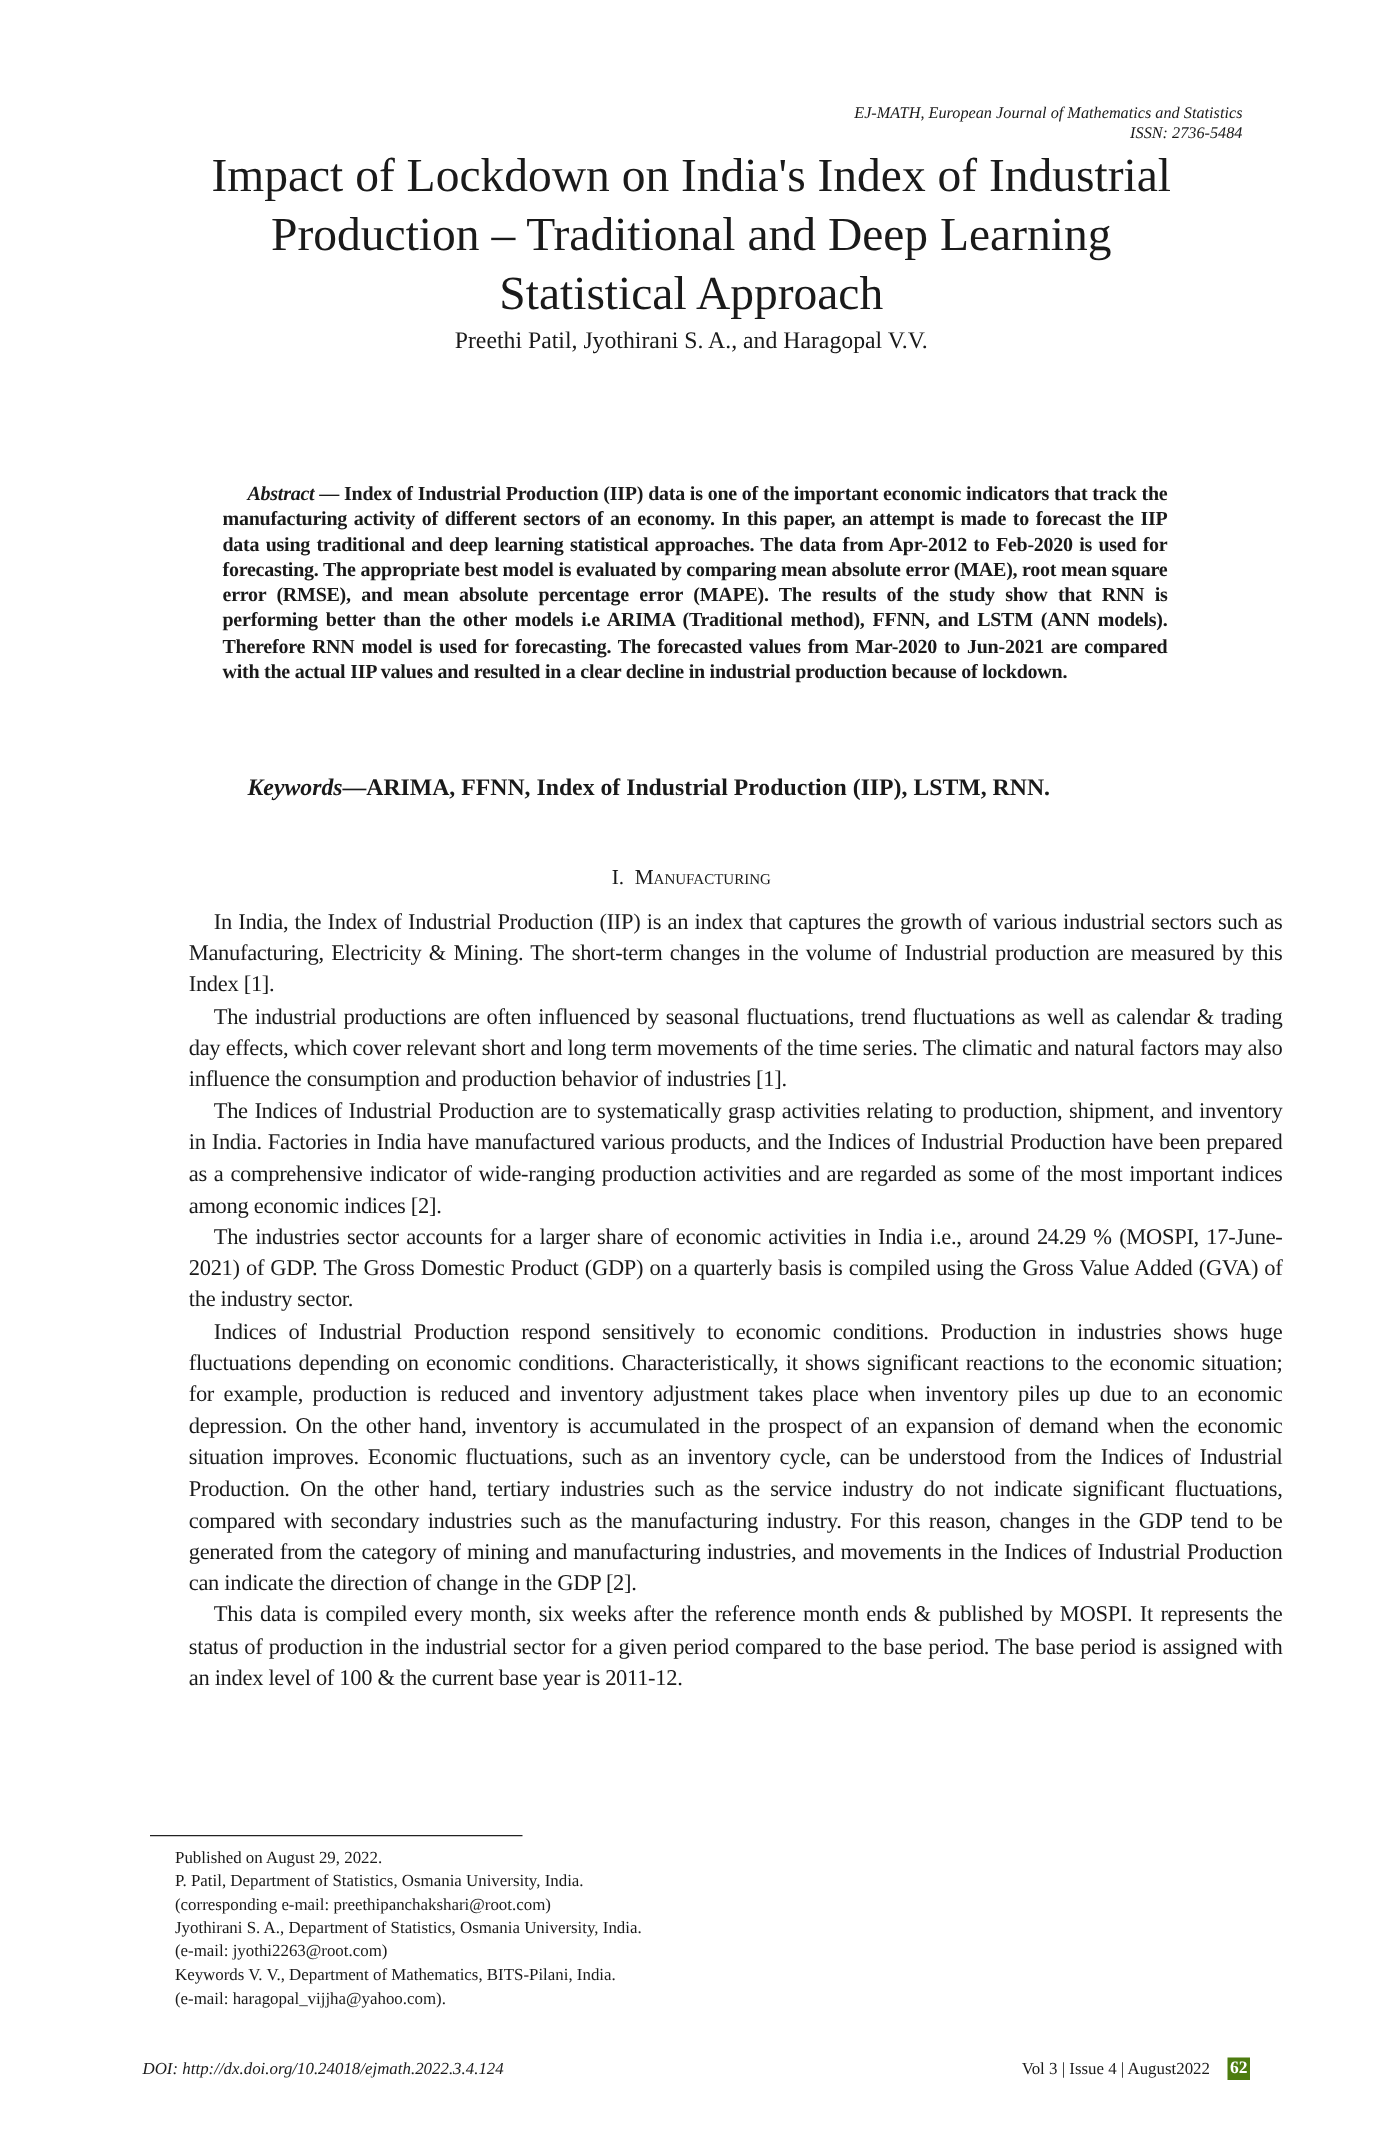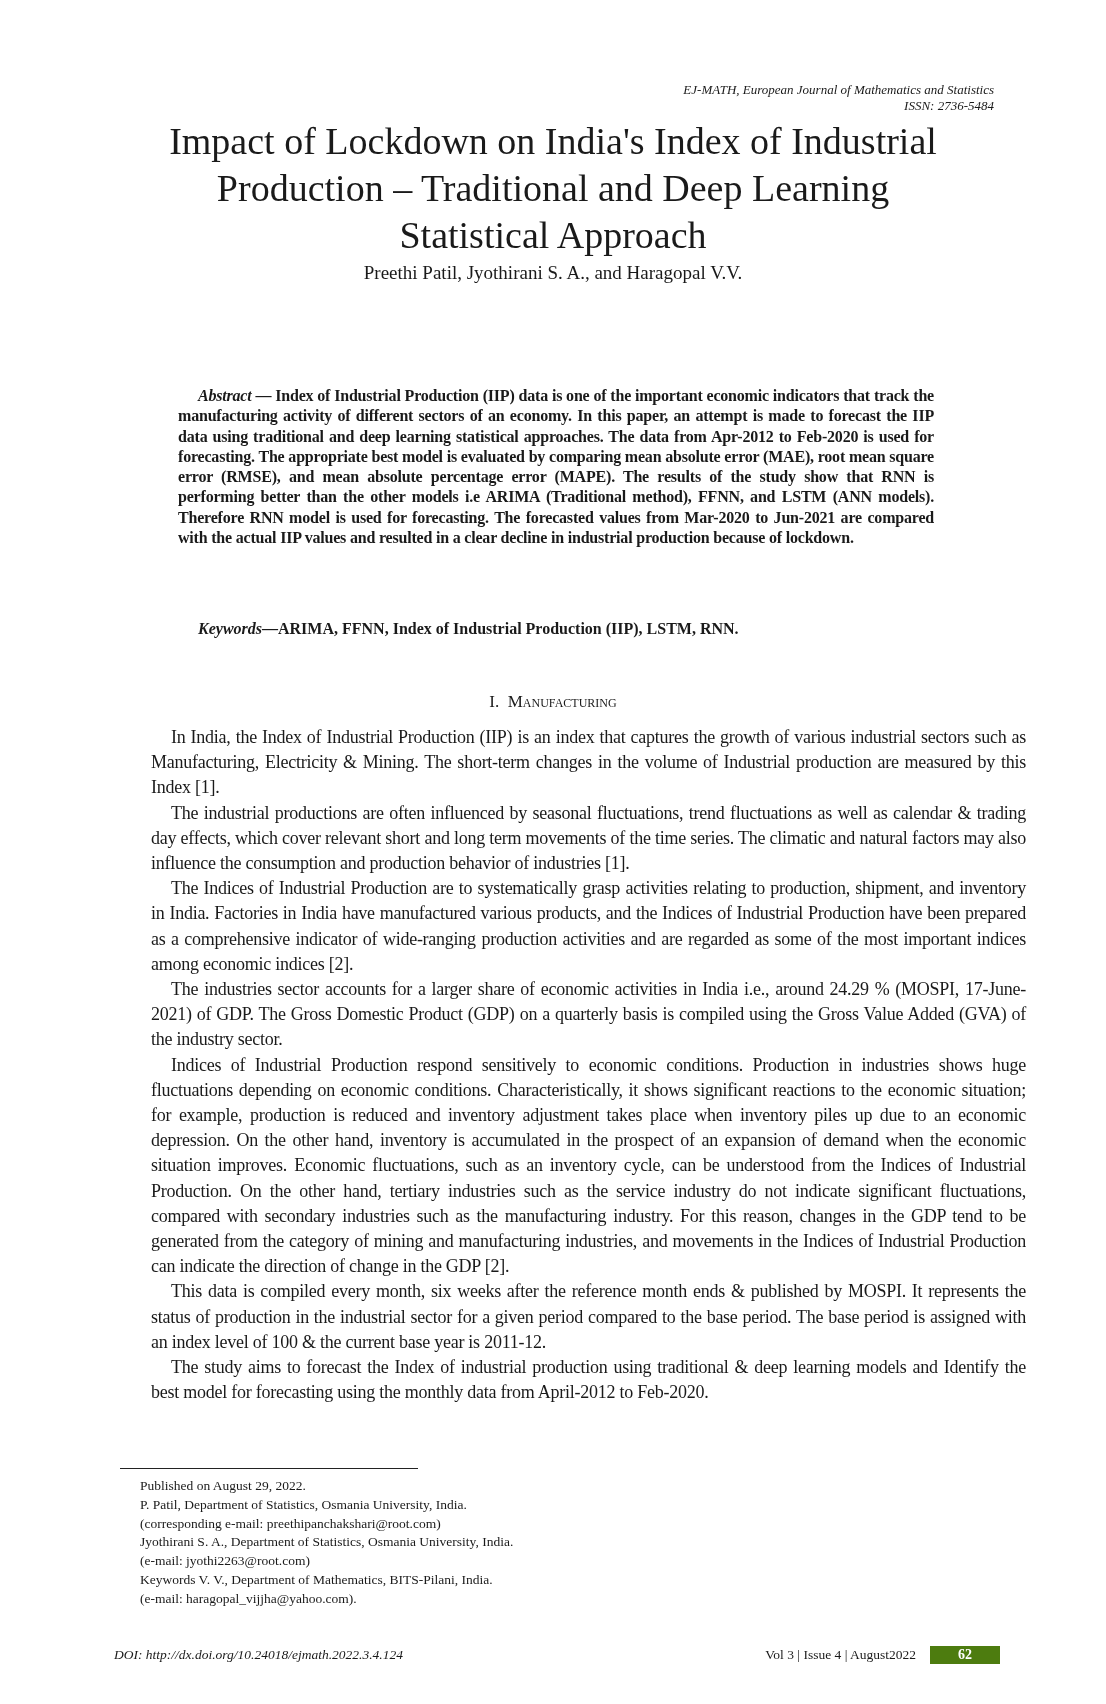--- a/index.html
+++ b/index.html
@@ -2,33 +2,33 @@
 <html><head>
 <meta charset="utf-8">
 <style>
   html, body { margin: 0; padding: 0; background: #ffffff; }
   body { width: 1106px; height: 1704px; position: relative; font-family: "Liberation Serif", serif; color: #1a1a1a; overflow: hidden; }
   .header { position: absolute; right: 112px; top: 44px; text-align: right; font-style: italic; font-size: 13px; line-height: 16px; margin-top: 38px; }
   .title { position: absolute; left: 0; right: 0; top: 118px; text-align: center; font-size: 38px; line-height: 47px; padding: 0 150px; }
   .authors { position: absolute; left: 0; right: 0; top: 262px; text-align: center; font-size: 19px; }
   .abstract { position: absolute; left: 178px; width: 756px; top: 386px; font-weight: bold; font-size: 16px; line-height: 20.3px; text-align: justify; text-indent: 20px; font-family: "Liberation Serif", serif; letter-spacing: -0.2px; }
   .abstract em { font-style: italic; }
-  .keywords { position: absolute; left: 198px; top: 620px; font-weight: bold; font-size: 16px; }
+  .keywords { position: absolute; left: 198px; top: 620px; font-weight: bold; font-size: 19px; }
   .keywords em { font-style: italic; }
   .section { position: absolute; left: 0; right: 0; top: 692px; text-align: center; font-size: 17px; }
   .section .sc { font-variant: small-caps; }
   .body { position: absolute; left: 120px; width: 875px; top: 725px; font-size: 18px; line-height: 25.2px; text-align: justify; letter-spacing: -0.25px; margin-left: 31px; }
   .body p { margin: 0; text-indent: 20px; }
   .rule { position: absolute; left: 120px; top: 1468px; width: 298px; height: 1px; background: #222; }
   .footnotes { position: absolute; left: 140px; top: 1477px; font-size: 13.5px; line-height: 18.8px; }
   .footnotes div { white-space: nowrap; }
   .footer { position: absolute; left: 114px; right: 106px; top: 1646px; font-size: 13.5px; display: flex; justify-content: space-between; align-items: center; }
   .doi { font-style: italic; }
   .right-foot { display: flex; align-items: center; gap: 14px; }
-  .pagebox { background: #4d7c0f; color: #fff; font-weight: bold; padding: 1px 28px; font-size: 14px; }
+  .pagebox { background: #4d7c0f; color: #fff; font-weight: bold; padding: 1px 2px; font-size: 14px; }
 </style>
 </head>
 <body>
 
 <div class="header">
   <div>EJ-MATH, European Journal of Mathematics and Statistics</div>
   <div>ISSN: 2736-5484</div>
 </div>
 
 <div class="title">Impact of Lockdown on India's Index of Industrial Production – Traditional and Deep Learning Statistical Approach</div>
@@ -43,21 +43,20 @@
   <span>I.</span>&nbsp;&nbsp;<span class="sc">Manufacturing</span>
 </div>
 
 <div class="body">
   <p>In India, the Index of Industrial Production (IIP) is an index that captures the growth of various industrial sectors such as Manufacturing, Electricity &amp; Mining. The short-term changes in the volume of Industrial production are measured by this Index [1].</p>
   <p>The industrial productions are often influenced by seasonal fluctuations, trend fluctuations as well as calendar &amp; trading day effects, which cover relevant short and long term movements of the time series. The climatic and natural factors may also influence the consumption and production behavior of industries [1].</p>
   <p>The Indices of Industrial Production are to systematically grasp activities relating to production, shipment, and inventory in India. Factories in India have manufactured various products, and the Indices of Industrial Production have been prepared as a comprehensive indicator of wide-ranging production activities and are regarded as some of the most important indices among economic indices [2].</p>
   <p>The industries sector accounts for a larger share of economic activities in India i.e., around 24.29 % (MOSPI, 17-June-2021) of GDP. The Gross Domestic Product (GDP) on a quarterly basis is compiled using the Gross Value Added (GVA) of the industry sector.</p>
   <p>Indices of Industrial Production respond sensitively to economic conditions. Production in industries shows huge fluctuations depending on economic conditions. Characteristically, it shows significant reactions to the economic situation; for example, production is reduced and inventory adjustment takes place when inventory piles up due to an economic depression. On the other hand, inventory is accumulated in the prospect of an expansion of demand when the economic situation improves. Economic fluctuations, such as an inventory cycle, can be understood from the Indices of Industrial Production. On the other hand, tertiary industries such as the service industry do not indicate significant fluctuations, compared with secondary industries such as the manufacturing industry. For this reason, changes in the GDP tend to be generated from the category of mining and manufacturing industries, and movements in the Indices of Industrial Production can indicate the direction of change in the GDP [2].</p>
   <p>This data is compiled every month, six weeks after the reference month ends &amp; published by MOSPI. It represents the status of production in the industrial sector for a given period compared to the base period. The base period is assigned with an index level of 100 &amp; the current base year is 2011-12.</p>
-  <p>The study aims to forecast the Index of industrial production using traditional &amp; deep learning models and Identify the best model for forecasting using the monthly data from April-2012 to Feb-2020.</p>
 </div>
 
 <div class="rule"></div>
 
 <div class="footnotes">
   <div>Published on August 29, 2022.</div>
   <div>P. Patil, Department of Statistics, Osmania University, India.</div>
   <div>(corresponding e-mail: preethipanchakshari@root.com)</div>
   <div>Jyothirani S. A., Department of Statistics, Osmania University, India.</div>
   <div>(e-mail: jyothi2263@root.com)</div>

